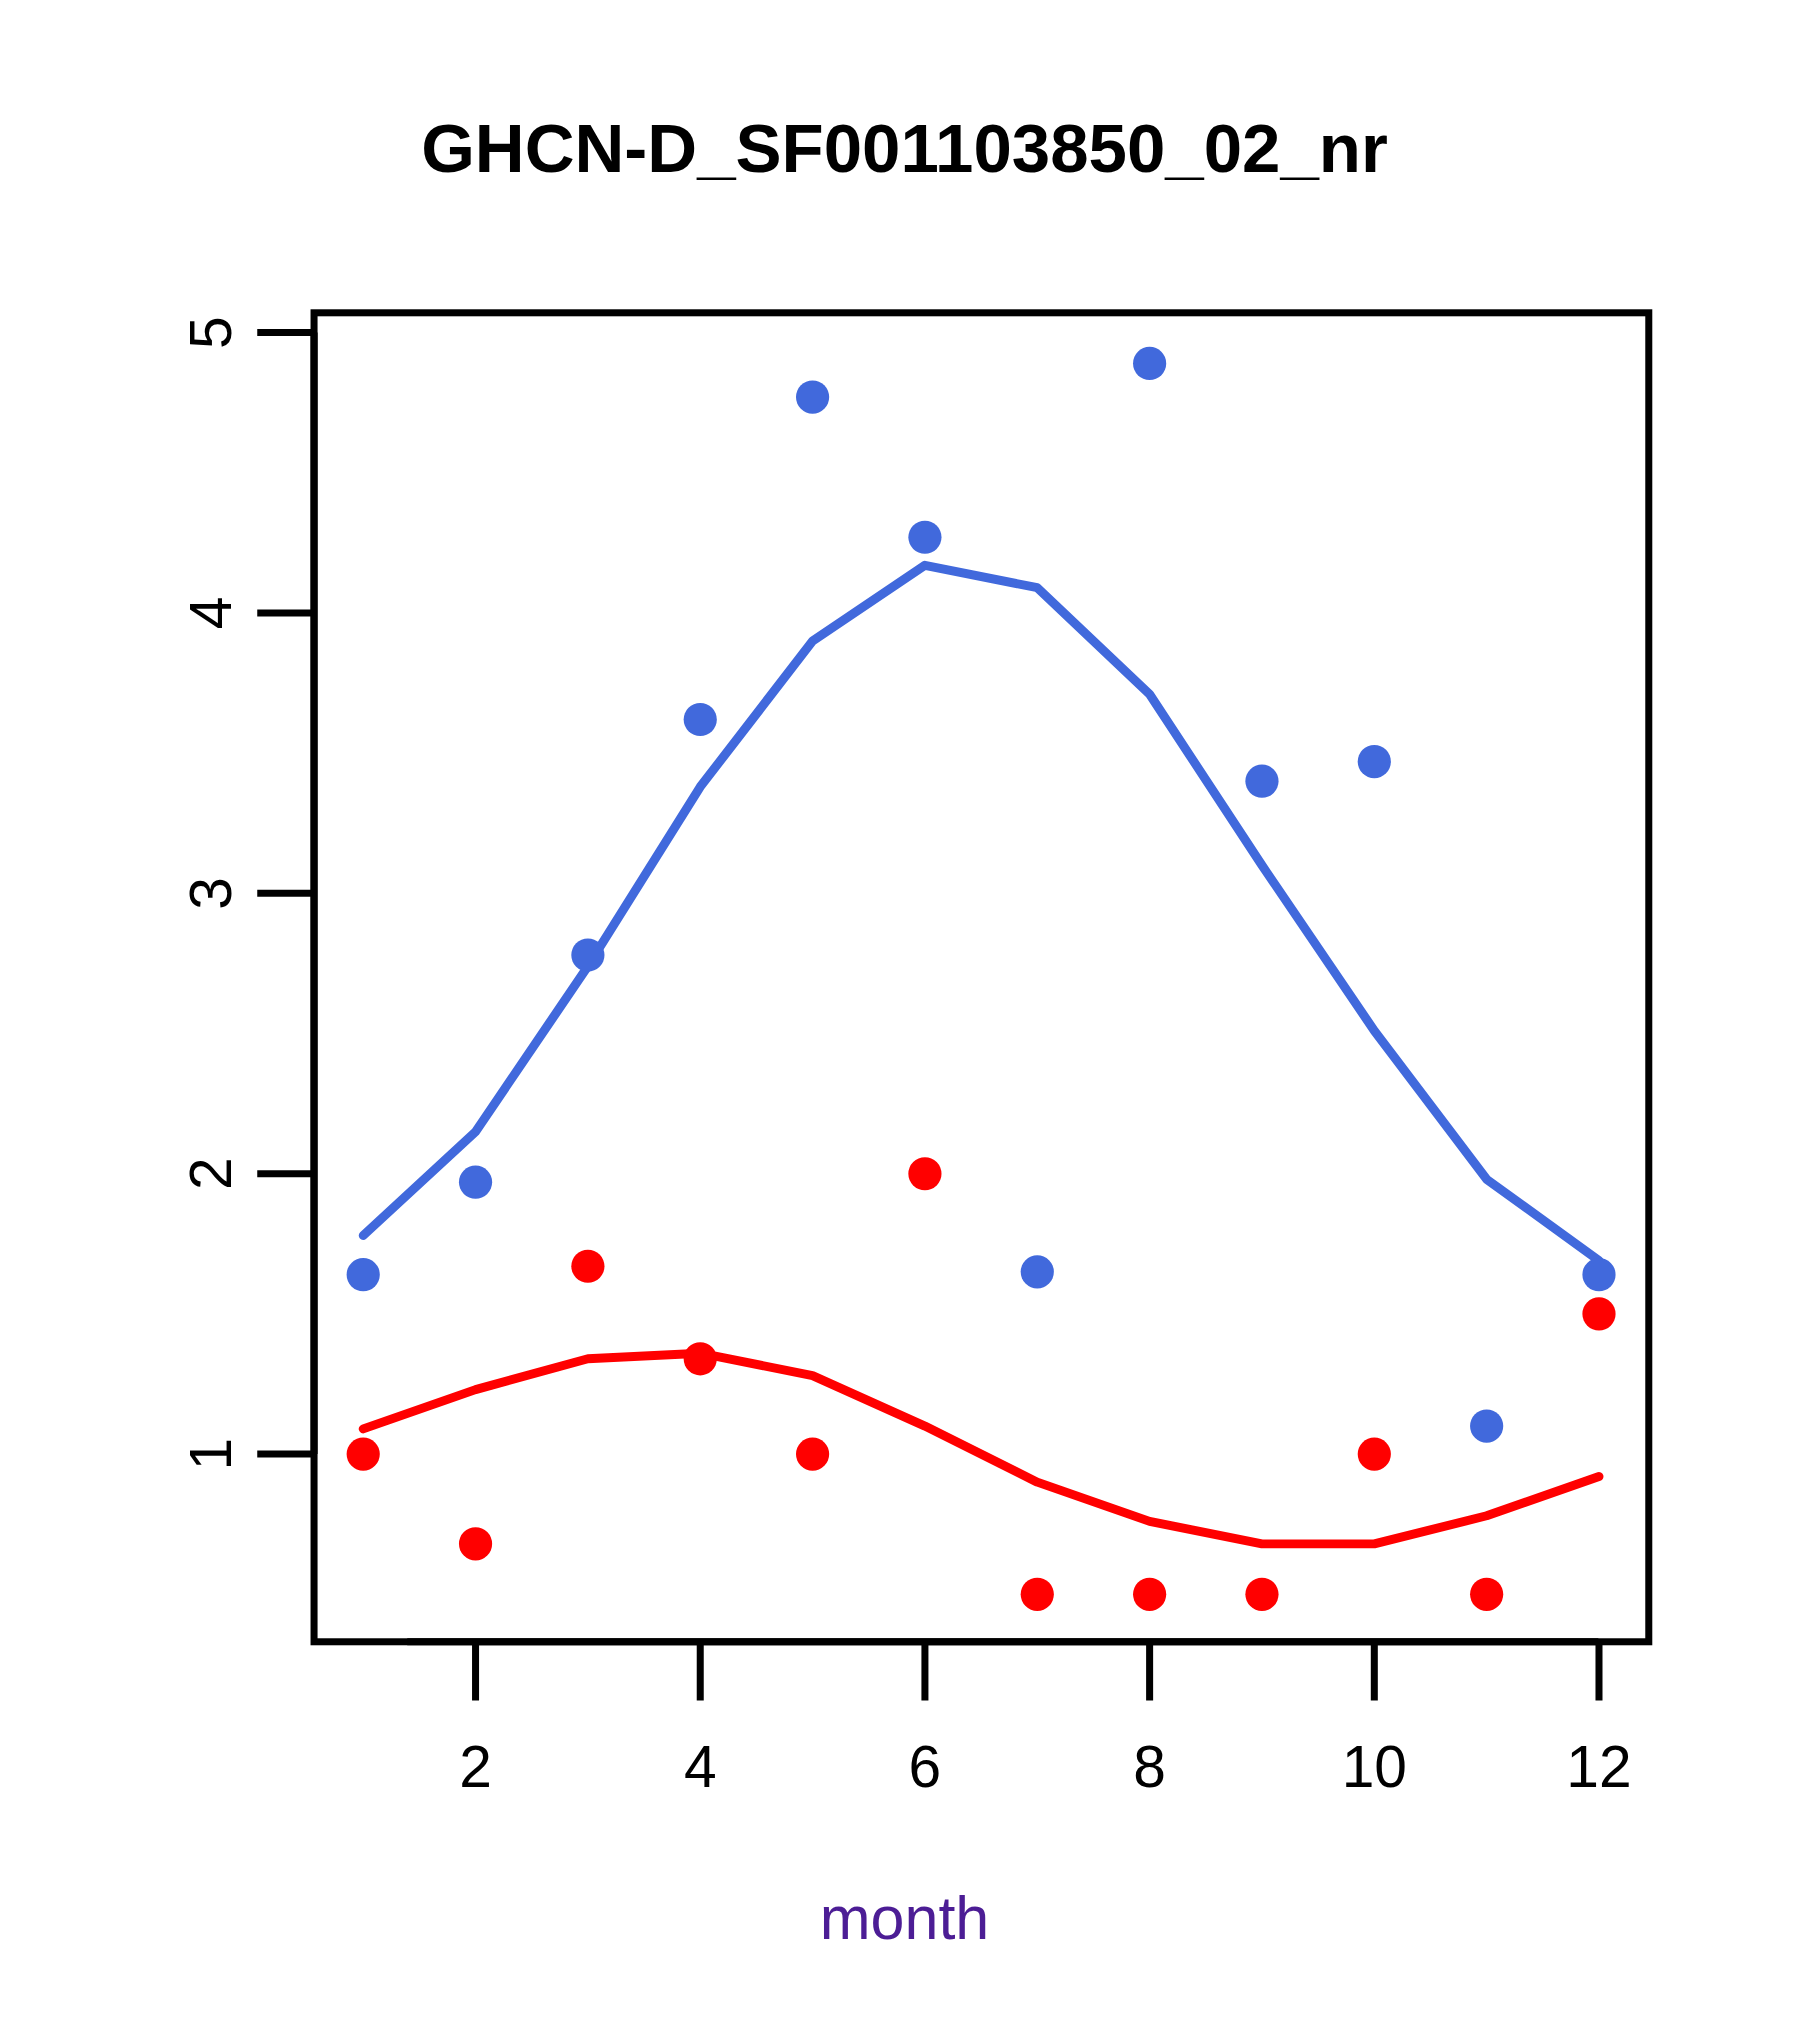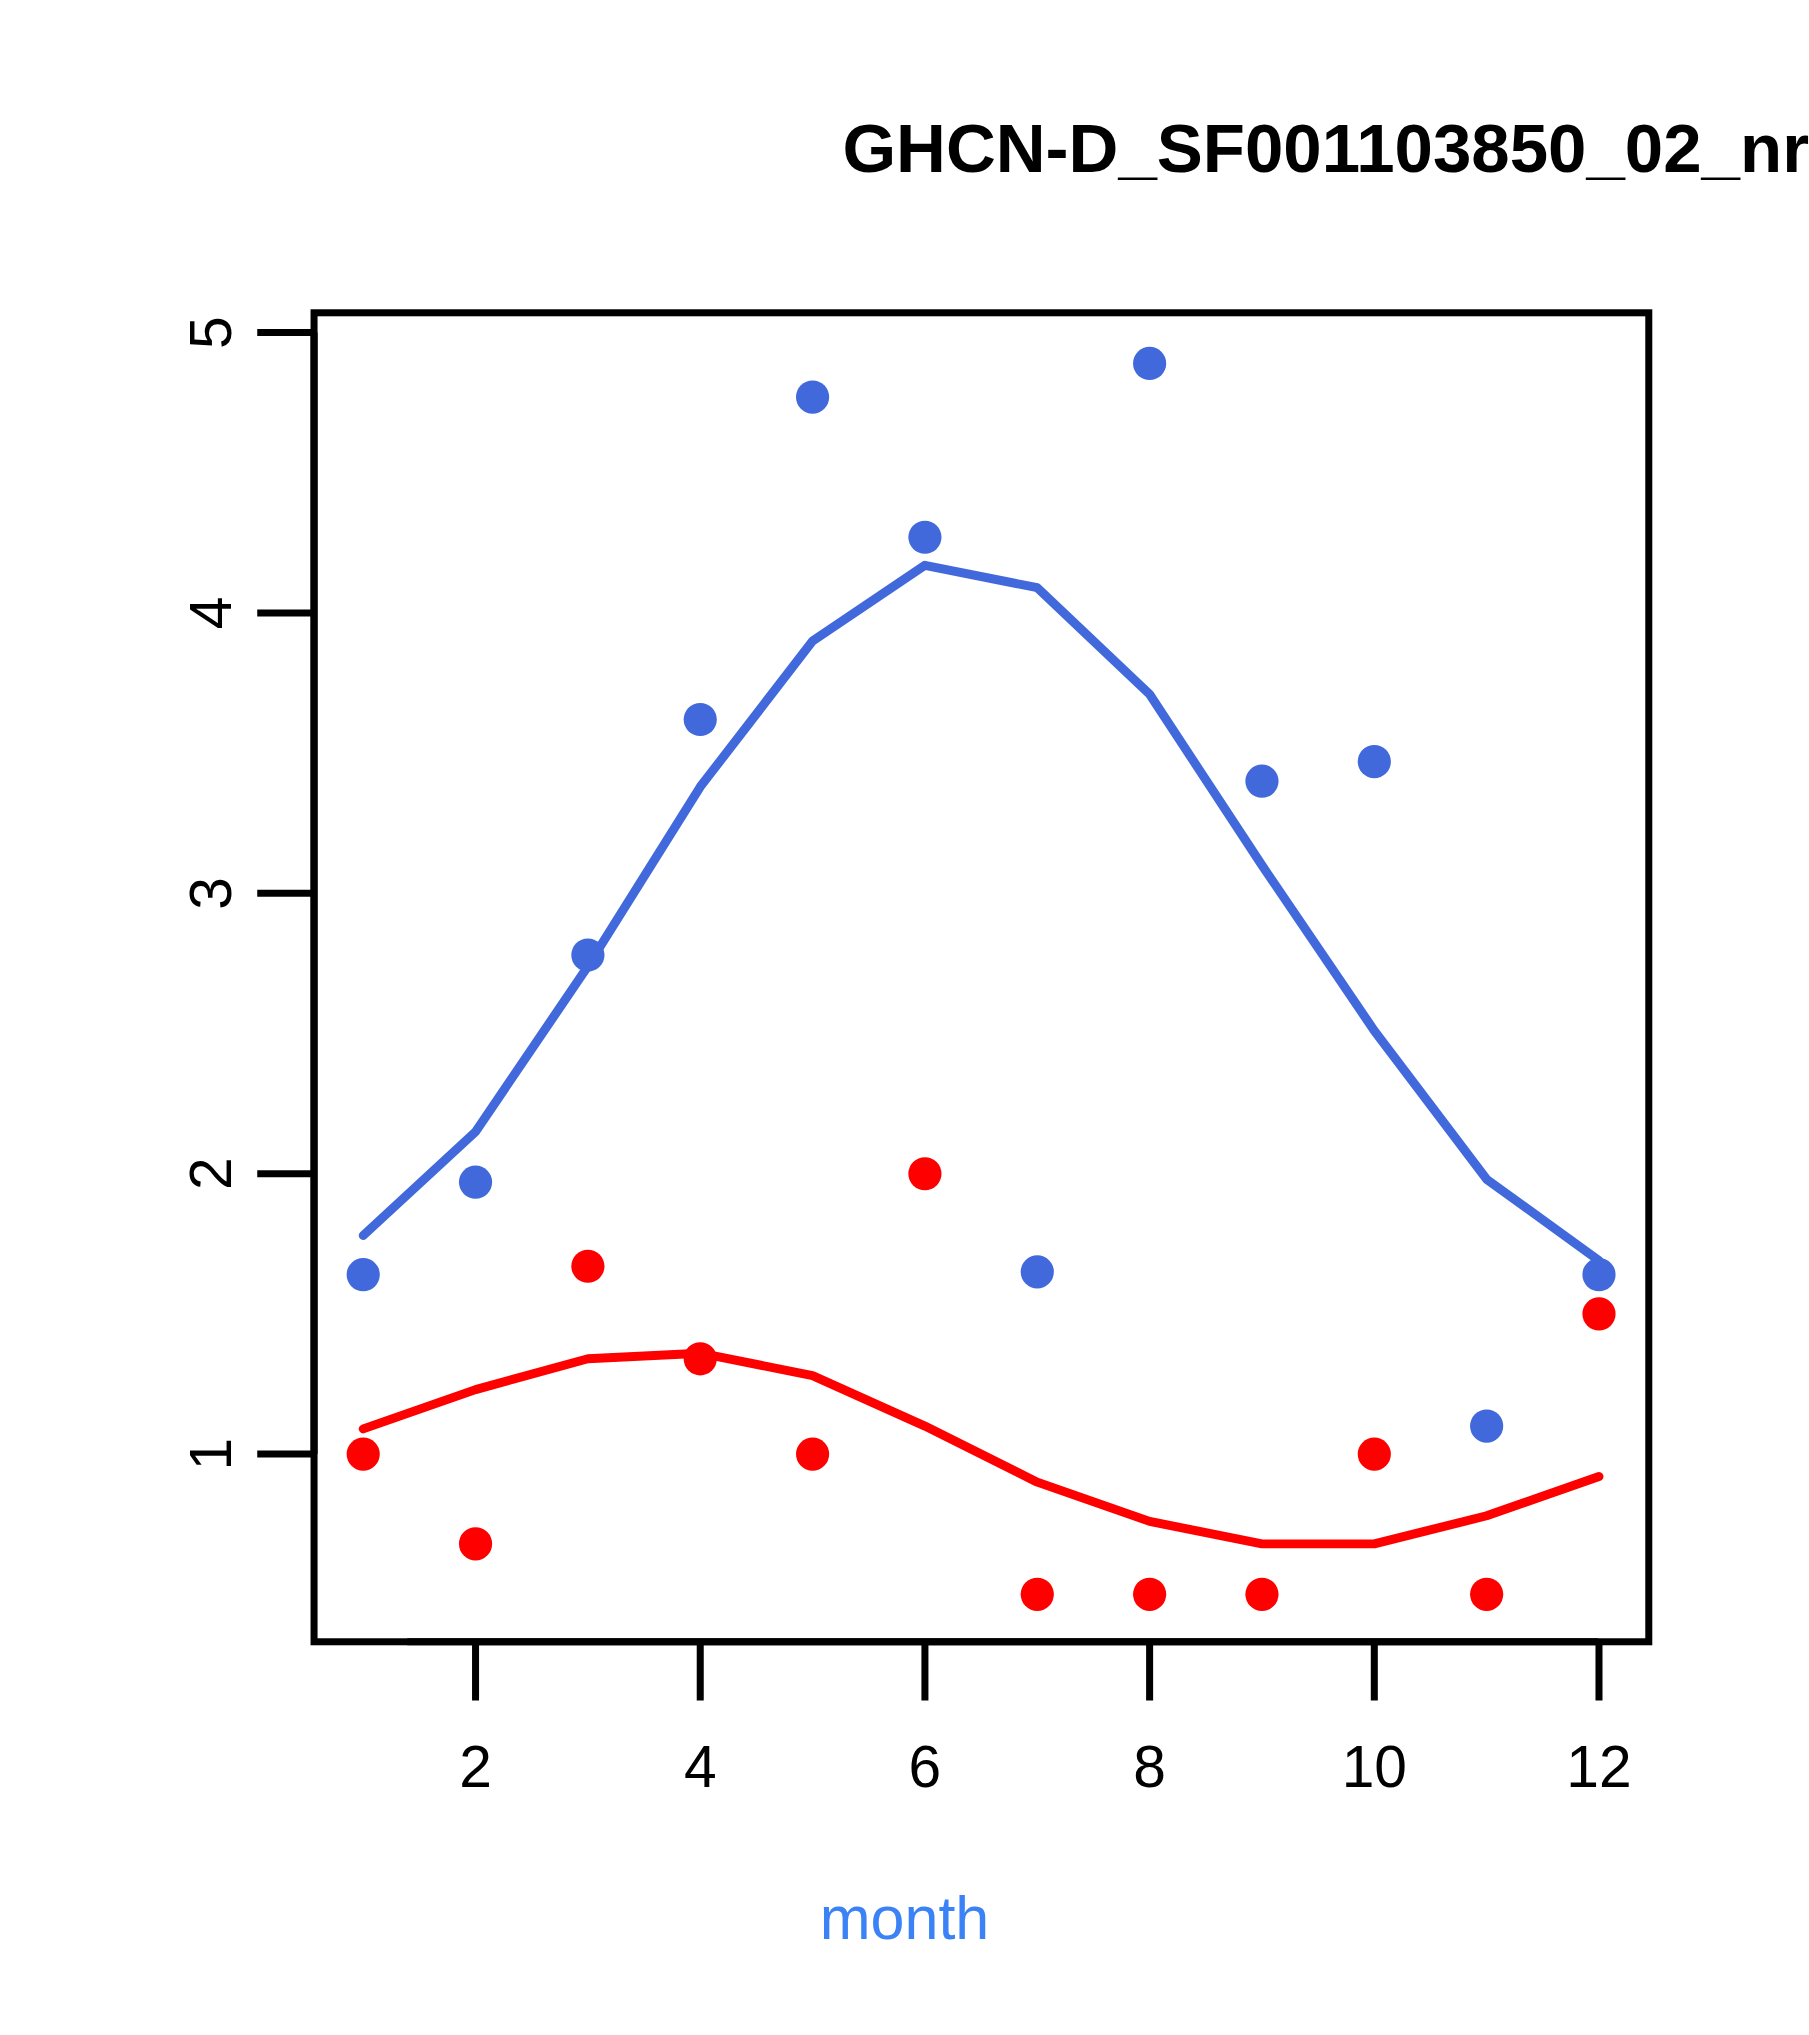--- a/index.html
+++ b/index.html
@@ -18,21 +18,21 @@
     position: relative;
     width: 1809px;
     height: 2035px;
     background: #ffffff;
   }
   #chart-title {
     position: absolute;
     left: 0;
     top: 109px;
     width: 1809px;
-    text-align: right;
+    text-align: center;
     font-size: 69px;
     font-weight: bold;
     color: #000000;
     letter-spacing: 0px;
     white-space: nowrap;
   }
   #plot-svg {
     position: absolute;
     left: 0;
     top: 0;
@@ -42,21 +42,21 @@
     font-size: 92px;
     fill: #000000;
   }
   #xlabel-text {
     position: absolute;
     left: 0;
     top: 1883px;
     width: 1809px;
     text-align: center;
     font-size: 61px;
-    color: #3b82f6;
+    color: #4c1d95;
   }
 </style>
 </head>
 <body>
 
 <div id="page">
 
   <div id="chart-title">GHCN-D_SF001103850_02_nr</div>
 
   <svg id="plot-svg" width="1809" height="2035" viewBox="0 0 2834 3188">

